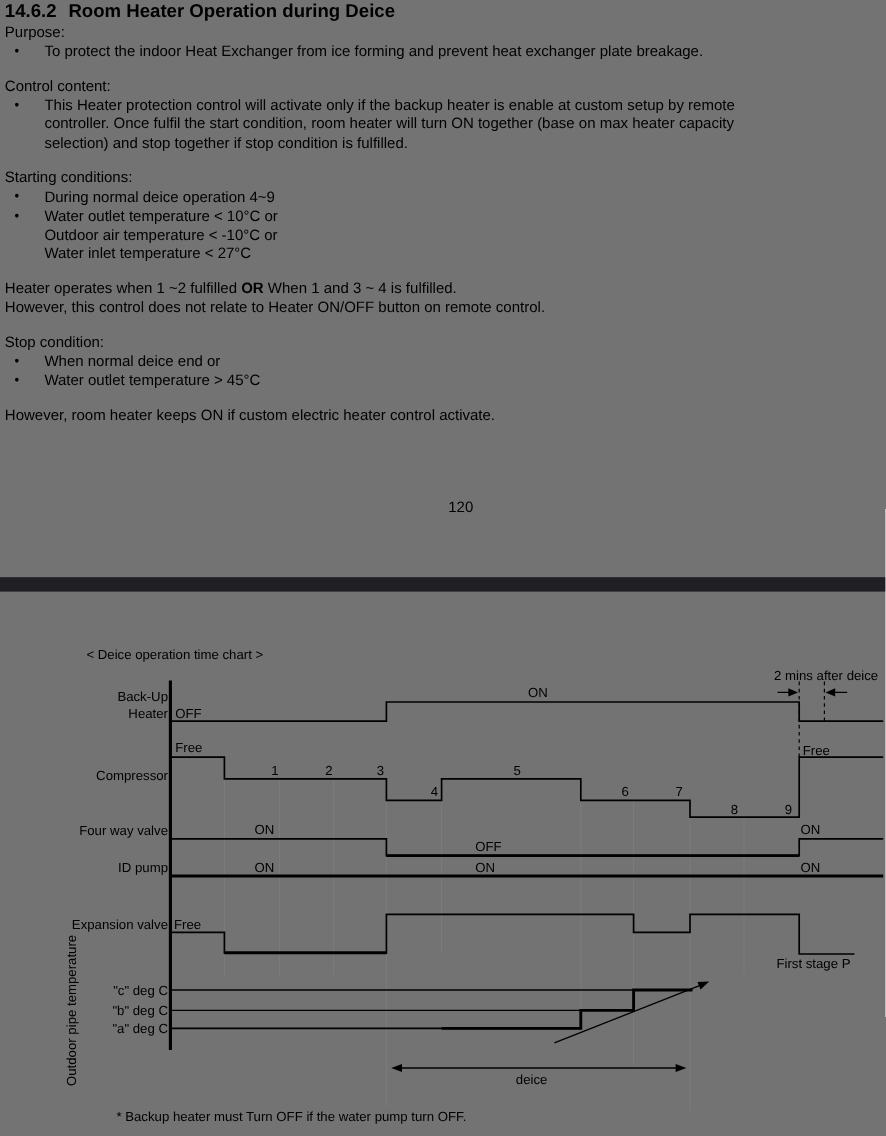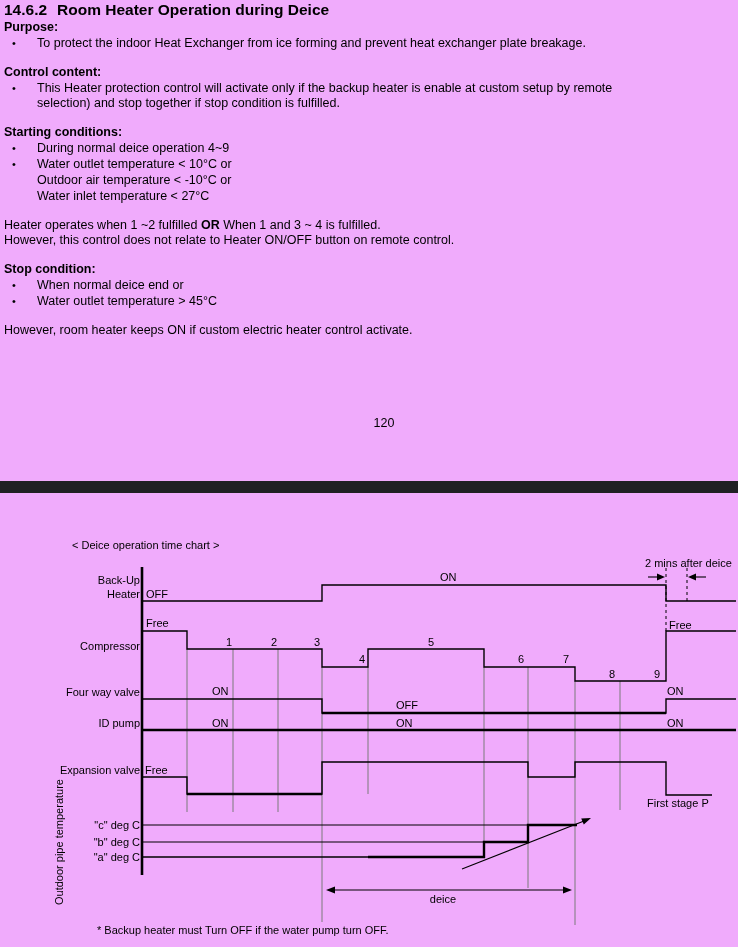--- a/index.html
+++ b/index.html
@@ -1,23 +1,23 @@
 <!DOCTYPE html>
 <html style="--line: #000000; --grid: #7b7b7b; --divider: #202024;"><head>
 <meta charset="utf-8">
 <style>
   html,body{margin:0;padding:0;background:#fff;}
-  .page{position:relative;width:738px;height:947px;background:#f0abfc;overflow:hidden;
+  .page{position:relative;width:738px;height:947px;background:#737373;overflow:hidden;
         font-family:"Liberation Sans",sans-serif;color:#000;}
   
   .doc{position:absolute;left:4px;top:2px;right:4px;}
   .title{height:18px;line-height:16px;font-size:15.5px;font-weight:bold;white-space:pre;}
   .title .num{display:inline-block;width:53px;}
   .ln{height:15.8px;line-height:15.8px;font-size:12.5px;white-space:pre;position:relative;}
-  .ln.heading{font-weight:bold;}
+  .ln.heading{font-weight:normal;}
   .ln.bullet{padding-left:33px;}
   .ln.cont{padding-left:33px;}
   .ln.spacer{height:13.2px;}
   .dot{position:absolute;left:8px;top:0;font-size:11px;}
   .b{font-weight:bold;text-align:center;}
   .page-num{position:absolute;top:416px;left:15px;width:100%;text-align:center;font-size:12.5px;}
   .divider{position:absolute;left:0;top:481px;width:738px;height:12px;background:var(--divider,#202024);}
   
   .chart{position:absolute;left:0;top:537px;width:676px;height:410px;}
   svg{display:block;}
@@ -38,20 +38,21 @@
 <div class="page">
 
   <div class="doc">
     <div class="title"><span class="num">14.6.2</span><span>Room Heater Operation during Deice</span></div>
     <div id="doc-body">
         <div class="ln heading">Purpose:</div>
         <div class="ln bullet"><span class="dot">•</span><span>To protect the indoor Heat Exchanger from ice forming and prevent heat exchanger plate breakage.</span></div>
         <div class="ln spacer"></div>
         <div class="ln heading">Control content:</div>
         <div class="ln bullet"><span class="dot">•</span><span>This Heater protection control will activate only if the backup heater is enable at custom setup by remote</span></div>
+        <div class="ln cont">controller. Once fulfil the start condition, room heater will turn ON together (base on max heater capacity</div>
         <div class="ln cont">selection) and stop together if stop condition is fulfilled.</div>
         <div class="ln spacer"></div>
         <div class="ln heading">Starting conditions:</div>
         <div class="ln bullet"><span class="dot">•</span><span>During normal deice operation 4~9</span></div>
         <div class="ln bullet"><span class="dot">•</span><span>Water outlet temperature &lt; 10°C or</span></div>
         <div class="ln cont">Outdoor air temperature &lt; -10°C or</div>
         <div class="ln cont">Water inlet temperature &lt; 27°C</div>
         <div class="ln spacer"></div>
         <div class="ln para_rich"><span>Heater operates when 1 ~2 fulfilled </span><span class="b">OR</span><span> When 1 and 3 ~ 4 is fulfilled.</span></div>
         <div class="ln para">However, this control does not relate to Heater ON/OFF button on remote control.</div>

